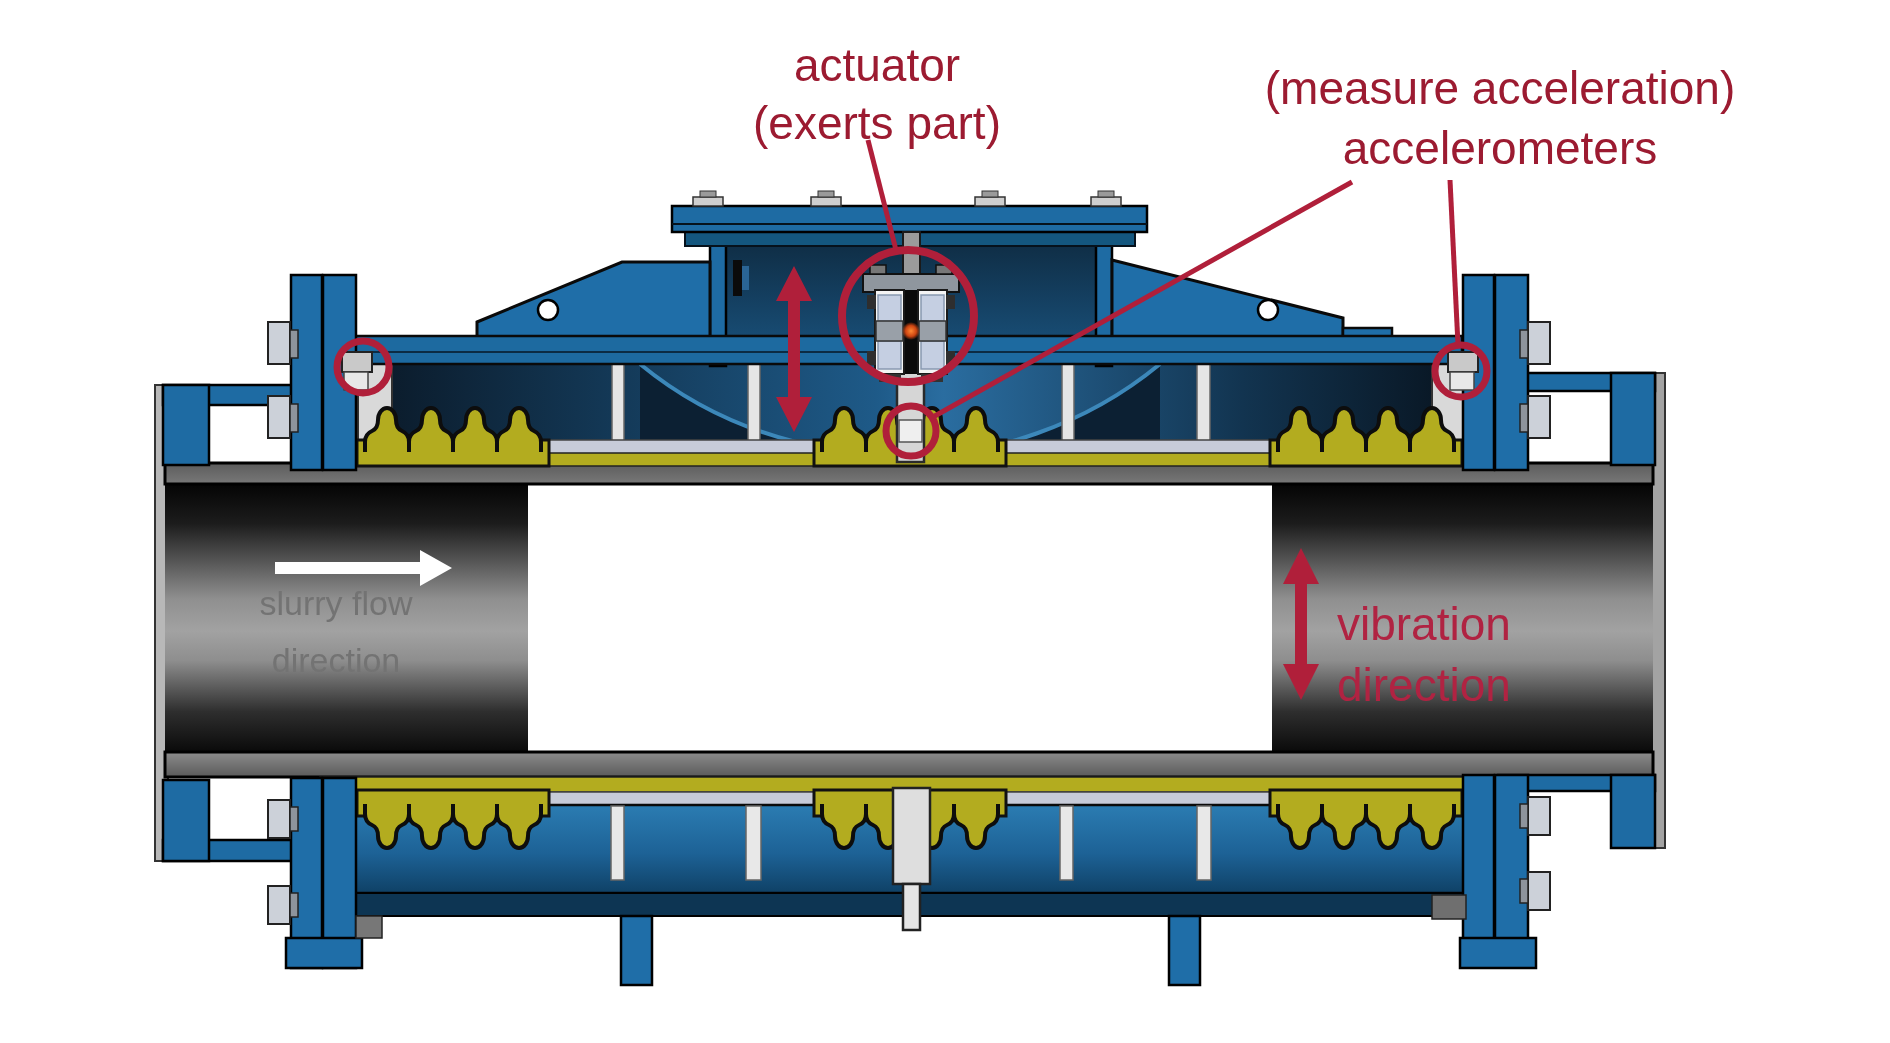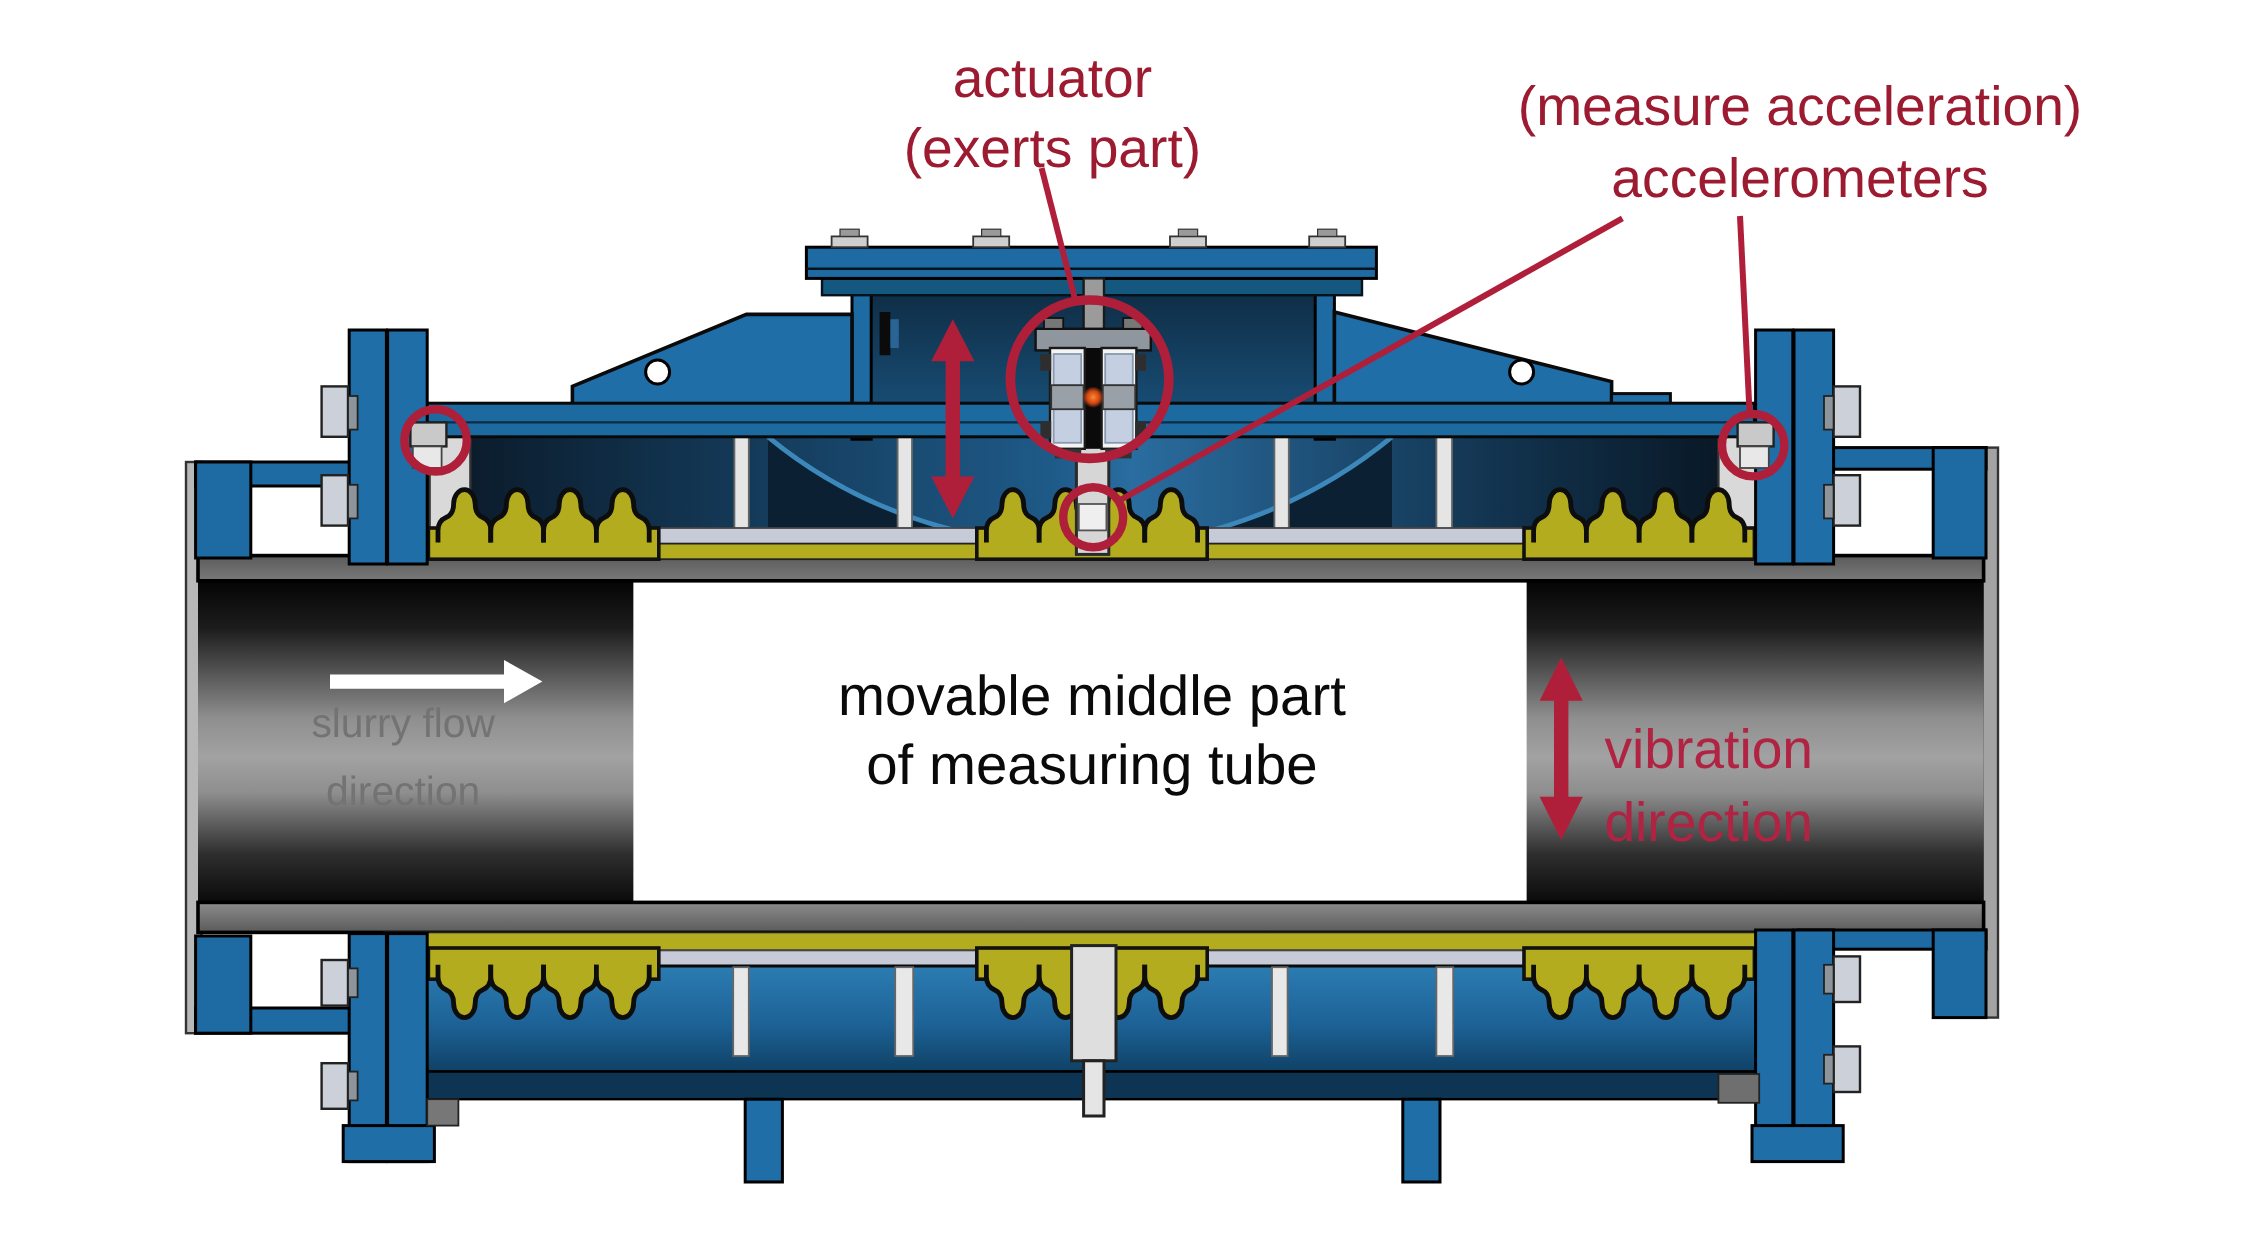--- a/index.html
+++ b/index.html
@@ -297,23 +297,19 @@
 <div class="lbl lbl-accel">
   <span>(measure acceleration)</span>
   <span>accelerometers</span>
 </div>
 
 <div class="lbl lbl-slurry">
   <span>slurry flow</span>
   <span>direction</span>
 </div>
 
-<div class="lbl lbl-movable">
-  <span>movable middle part</span>
-  <span>of measuring tube</span>
-</div>
 
 <div class="lbl lbl-vibration">
   <span>vibration</span>
   <span>direction</span>
 </div>
 
 </div>
 
 </body></html>

